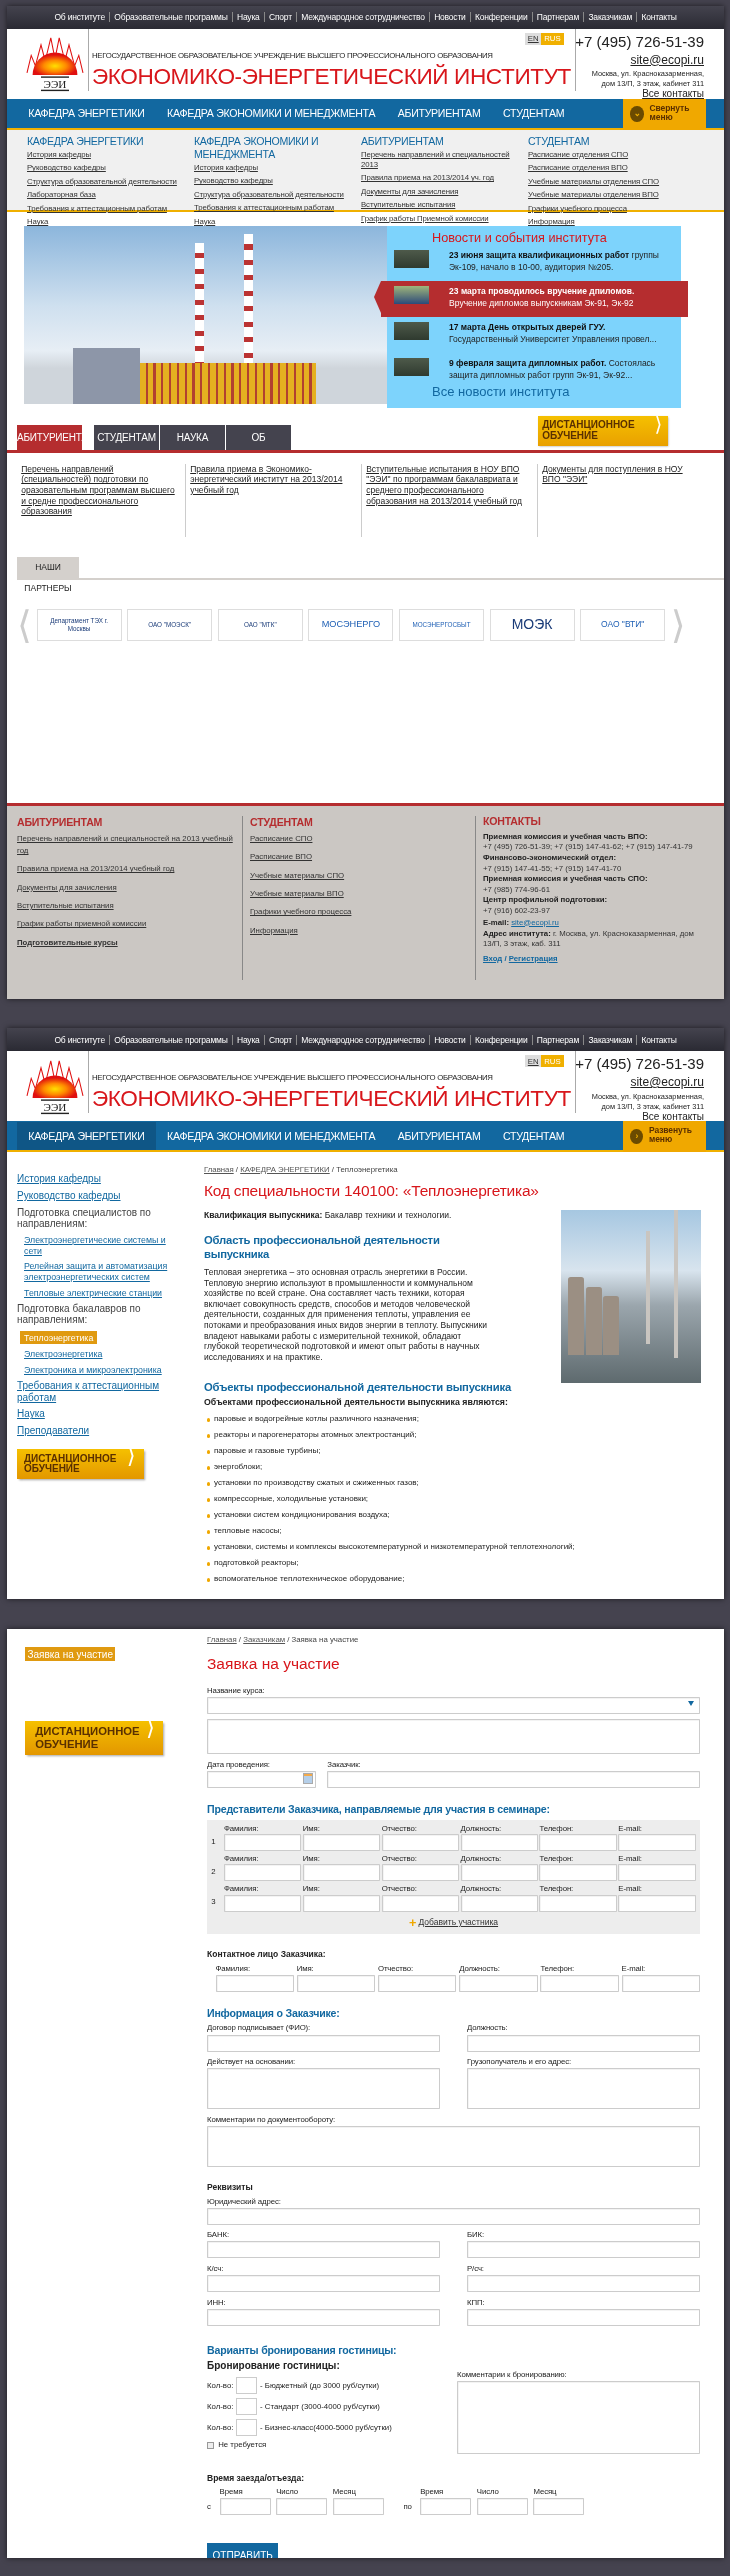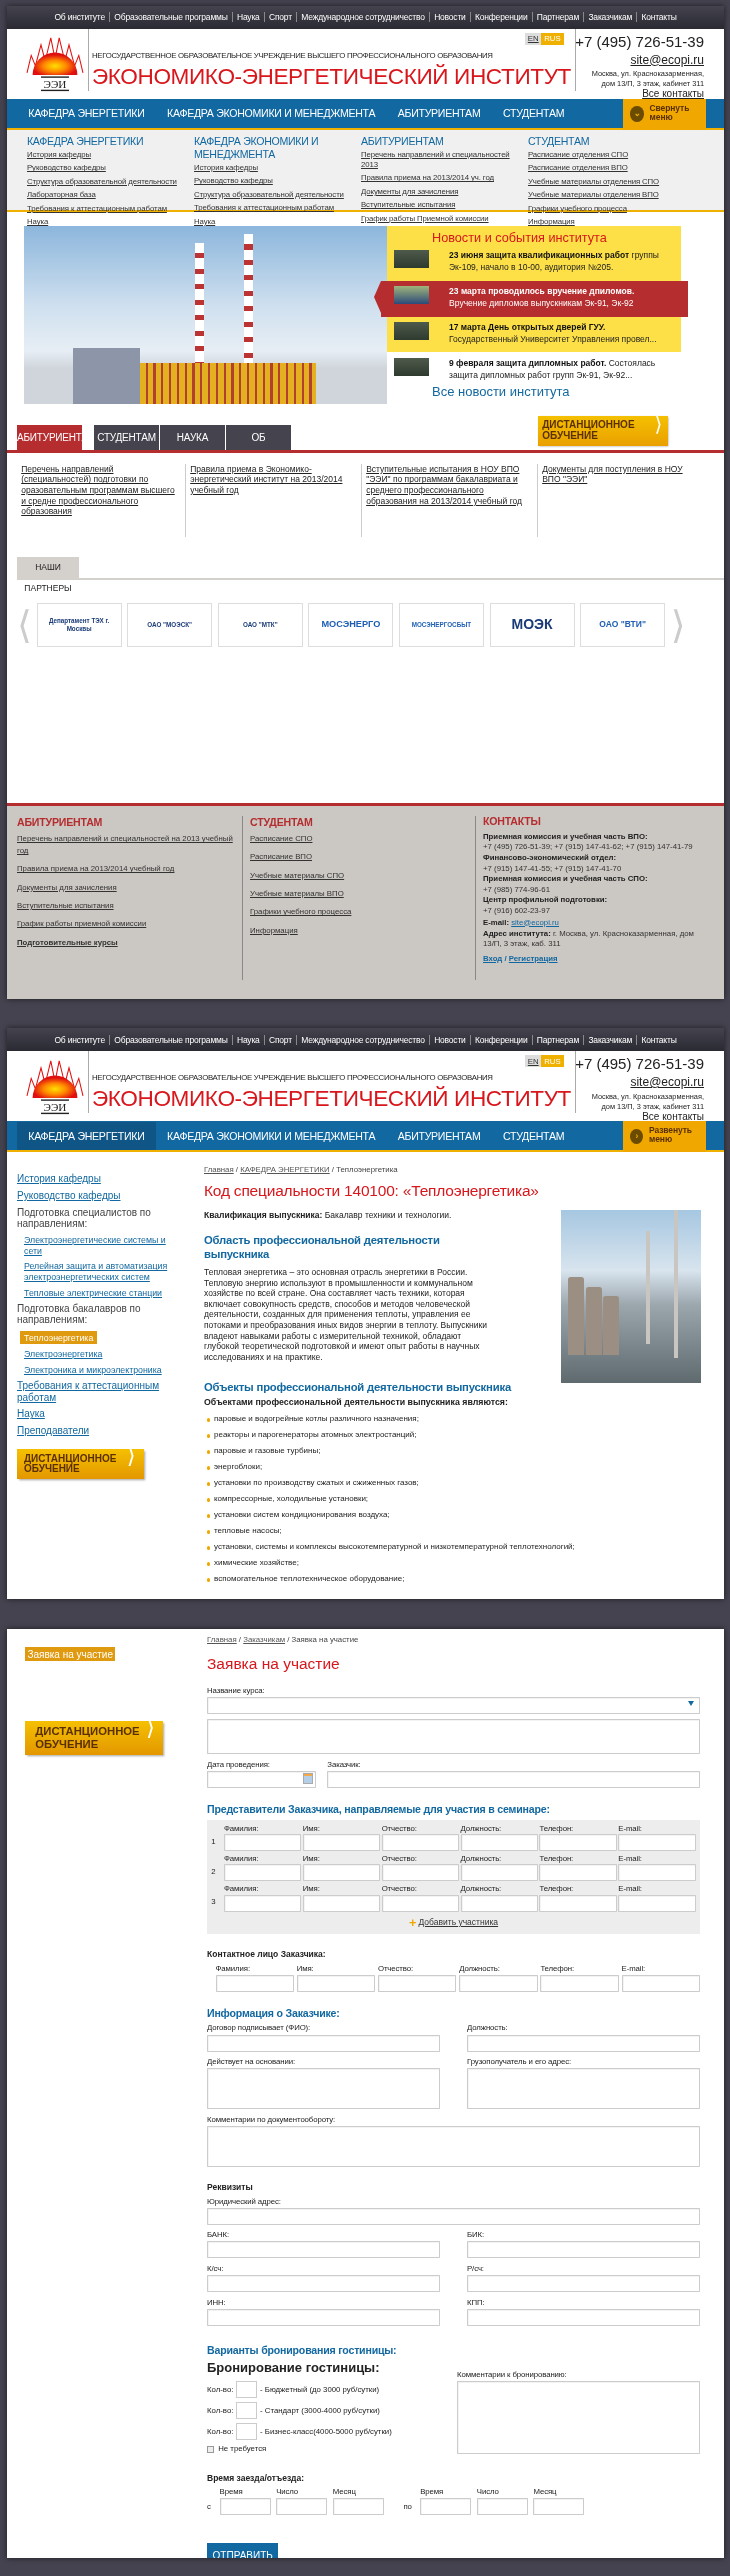--- a/index.html
+++ b/index.html
@@ -45,21 +45,21 @@
 .mega .col{width:167px}
 .mega h4{font-weight:normal;color:#1268a0;font-size:10.6px;letter-spacing:-0.3px;line-height:12.7px;margin-bottom:2.1px}
 .mega a{display:block;font-size:7.8px;line-height:10px;margin-bottom:3.5px;color:#333;text-decoration:underline;letter-spacing:-0.1px}
 
 
 .hero{position:relative;height:180px;margin:14px 0 0 17px;width:657px}
 .heroimg{position:absolute;left:0;top:0;width:363px;height:178px;background:linear-gradient(#8cb6dc 0%,#cfe0ef 45%,#e7eef5 70%,#cfd5db 80%)}
 .heroimg .chim{position:absolute;width:8.5px;background:repeating-linear-gradient(#fff 0 10px,#b33 10px 15.5px)}
 .heroimg .bld{position:absolute;left:116px;bottom:0;width:176px;height:41px;background:repeating-linear-gradient(90deg,#e5b020 0 5.6px,#b24030 5.6px 7.8px)}
 .heroimg .bld2{position:absolute;left:49px;bottom:0;width:67px;height:56px;background:#8d96a8}
-.news{position:absolute;left:363px;top:0;width:294px;height:126px;background:#fde047}
+.news{position:absolute;left:363px;top:0;width:294px;height:182px;background:#7dd3fc}
 .news h3{font-weight:normal;color:#d8161b;font-size:12.7px;padding:5.6px 0 0 45px}
 .nitem{position:relative;display:flex;padding:3.5px 7px 3.5px 7px;height:36px;align-items:flex-start;gap:20px}
 .nitem .thumb{width:35px;height:18.3px;background:linear-gradient(#4e5a4a,#2f3a2f);flex-shrink:0;margin-top:1.4px}
 .nitem .txt{font-size:8.5px;line-height:12px;color:#222}
 .nitem .txt b{color:#111}
 .nitem.active{background:#b52d2f;margin-left:-5.6px;margin-right:-7px;padding-left:12.7px}
 .nitem.active:before{content:"";position:absolute;left:-7px;top:0;border-top:16px solid transparent;border-bottom:16px solid transparent;border-right:7px solid #b52d2f}
 .nitem.active .txt,.nitem.active .txt b{color:#fff}
 .news .all{display:block;padding-left:45px;color:#1268a0;font-size:13px;margin-top:-5.6px}
 
@@ -73,21 +73,21 @@
 .tabcols{display:flex;margin:11.3px 0 0 10px}
 .tabcols .c{width:88px;font-size:8.5px;line-height:10.6px;padding:0 4.2px;border-right:0.7px solid #ccc;height:73px}
 .tabcols .c:last-child{border-right:none}
 .tabcols a{text-decoration:underline;color:#222}
 
 
 .ptab{margin:20px 0 0 10px;width:62px;height:21px;background:#d4d0cc;text-align:center;line-height:21px;font-size:8.5px}
 .pline{height:2.1px;background:#d4d0cc;margin:0 0 0 10px}
 .partners{display:flex;align-items:center;margin:21px 0 0 10px;gap:5.6px;height:48px}
 .parr{color:#ccc;font-size:38px;line-height:42px;width:14px;text-align:center}
-.plogo{width:42px;height:44px;border:0.7px solid #ddd;background:#fff;display:flex;align-items:center;justify-content:center;font-size:6.3px;text-align:center;line-height:7.8px;color:#1a3b78;font-weight:bold;padding:5px}
+.plogo{width:42px;height:32px;border:0.7px solid #ddd;background:#fff;display:flex;align-items:center;justify-content:center;font-size:6.3px;text-align:center;line-height:7.8px;color:#1a3b78;font-weight:normal;padding:5px}
 
 
 .footer{position:absolute;left:0;top:797px;width:100%;height:197px;background:#cbc7c3;border-top:3.5px solid #b52d2f;display:flex;padding:10px 0 0 10px}
 .fcol{border-right:0.7px solid #888;height:164px;padding-right:7px}
 .fcol:last-child{border-right:none}
 .fcol h4{color:#b52d2f;font-size:10.6px;letter-spacing:-0.2px;margin-bottom:5.6px}
 .fcol a{display:block;font-size:7.8px;line-height:12px;margin-bottom:6.3px;color:#333;text-decoration:underline}
 .fcol .strong{font-weight:bold}
 .fcontact{font-size:7.8px;line-height:10.6px;color:#333;padding-left:7px}
 .fcontact b{color:#222}
@@ -447,21 +447,21 @@
       <div class="list">
         <div>паровые и водогрейные котлы различного назначения;</div>
         <div>реакторы и парогенераторы атомных электростанций;</div>
         <div>паровые и газовые турбины;</div>
         <div>энергоблоки;</div>
         <div>установки по производству сжатых и сжиженных газов;</div>
         <div>компрессорные, холодильные установки;</div>
         <div>установки систем кондиционирования воздуха;</div>
         <div>тепловые насосы;</div>
         <div>установки, системы и комплексы высокотемпературной и низкотемпературной теплотехнологий;</div>
-        <div>химические хозяйстве;</div>
+        <div>подготовкой реакторы;</div>
         <div>вспомогательное теплотехническое оборудование;</div>
       </div>
     </div>
   </div>
 </div>
 
 <div class="panel" id="p3">
   <div class="sidebar3">
     <span class="cur">Заявка на участие</span>
     <div class="distside" style="margin-top:60px;width:138px;height:34px;font-size:11.3px;line-height:12.7px;padding:4.2px 10px">
@@ -670,21 +670,21 @@
         </div>
       <div>
           <label class="lbl">КПП:</label>
           <div class="inp"></div>
         </div>
     </div>
 
     <h3 class="blue" style="margin-top:18.3px">Варианты бронирования гостиницы:</h3>
     <div class="hotel">
       <div class="left">
-        <div style="font-weight:bold;font-size:13px;margin-bottom:5.6px">Бронирование гостиницы:</div>
+        <div style="font-weight:bold;font-size:10px;margin-bottom:5.6px">Бронирование гостиницы:</div>
         <div class="hrow">
             <span>Кол-во:</span>
             <div class="q"></div>
             <span>- Бюджетный (до 3000 руб/сутки)</span>
           </div>
         <div class="hrow">
             <span>Кол-во:</span>
             <div class="q"></div>
             <span>- Стандарт (3000-4000 руб/сутки)</span>
           </div>

